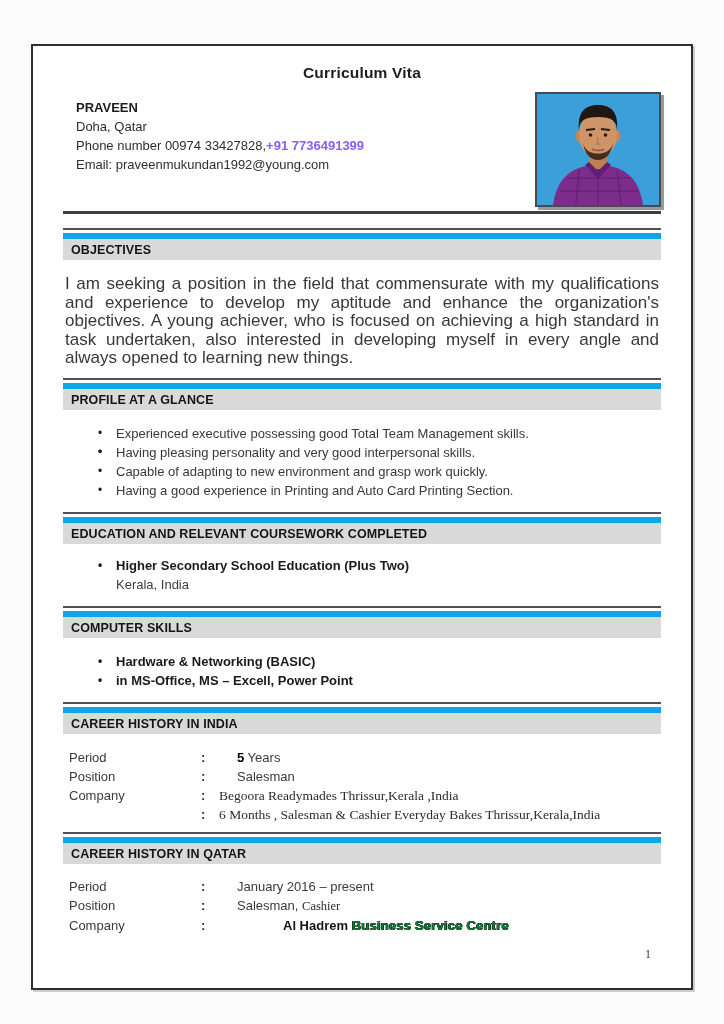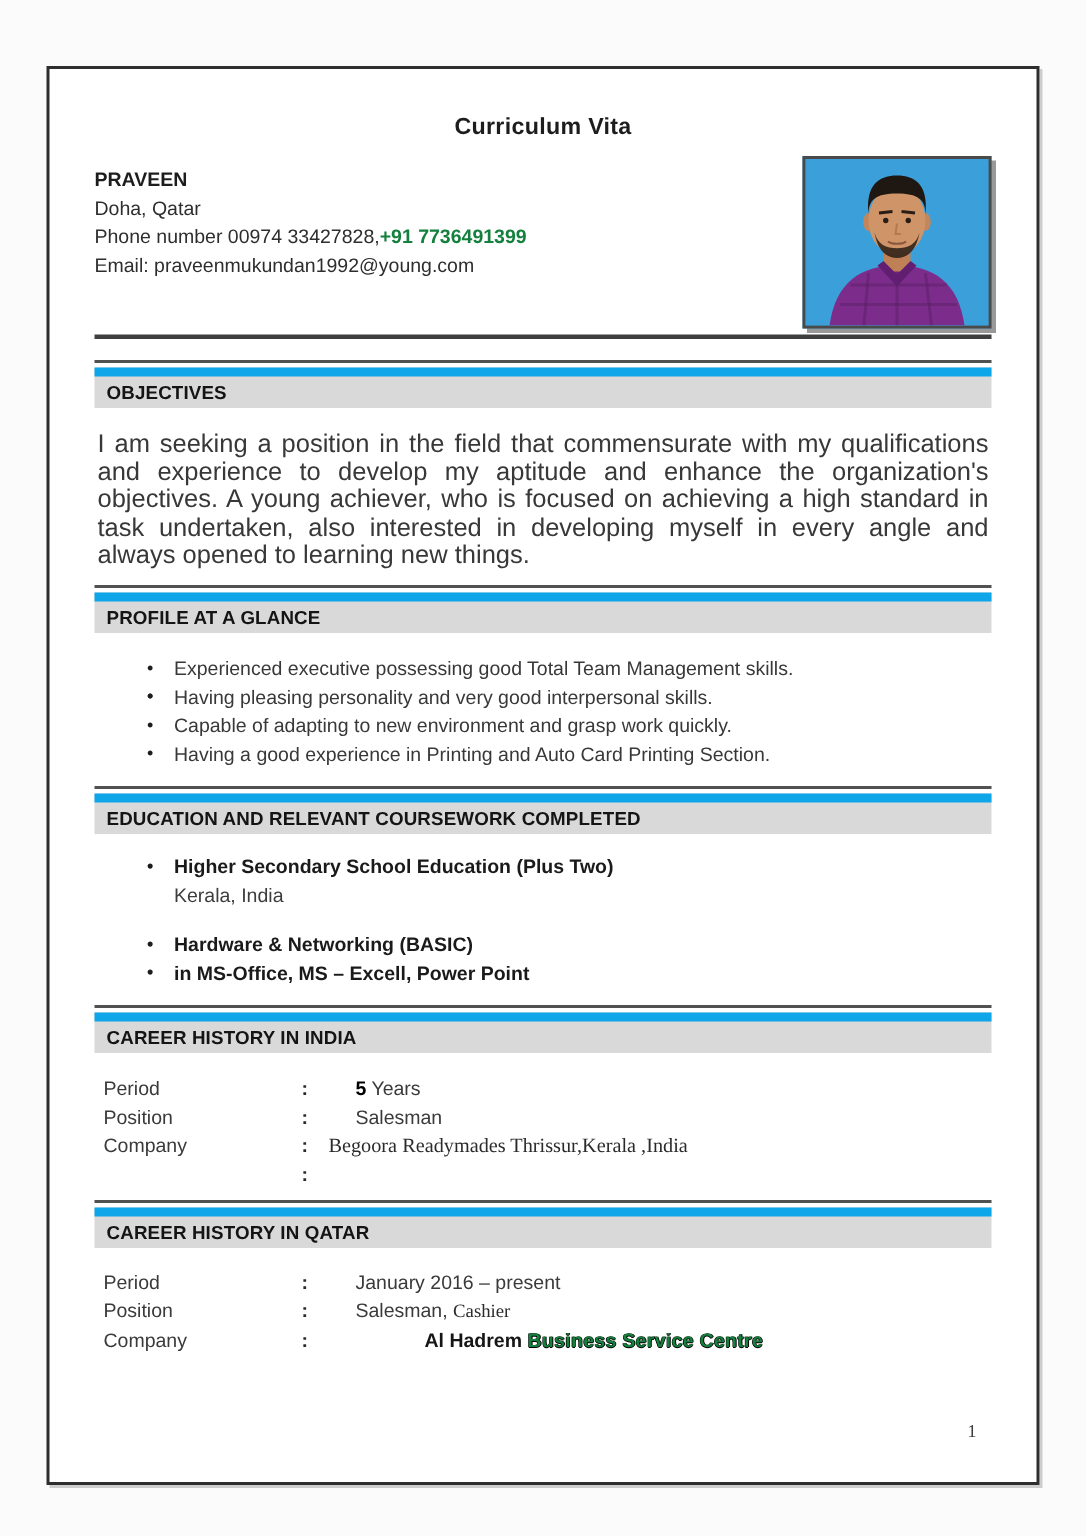--- a/index.html
+++ b/index.html
@@ -22,36 +22,37 @@
   .content {
     padding: 14px 30px 0 30px;
     position: relative;
   }
   .doc-title {
     text-align: center;
     font-size: 15.5px;
     font-weight: bold;
     letter-spacing: 0.2px;
     color: #1d1d1d;
-    margin: 16px 0 16px 0;
+    margin: 4px 0 16px 0;
   }
   .header-row {
     display: flex;
     justify-content: space-between;
     align-items: flex-start;
+    margin-left: 13px;
   }
   .contact {
     font-size: 13px;
     line-height: 19px;
   }
   .contact .name {
     font-weight: bold;
     color: #1d1d1d;
   }
-  .phone-bold { font-weight: bold; color: #15803d; }
+  .phone-bold { font-weight: bold; color: #8b5cf6; }
   .photo-frame {
     margin-top: -6px;
     width: 122px; height: 111px;
     border: 2px solid #4a4a4a;
     box-shadow: 3px 3px 0 rgba(70,70,70,0.55);
     background: #3ba0d9;
     flex: 0 0 auto;
   }
   .photo-frame svg { display: block; width: 100%; height: 100%; }
   .header-rule {
@@ -208,20 +209,23 @@
       <div class="sec-head">
         <div class="sec-bar">EDUCATION AND RELEVANT COURSEWORK COMPLETED</div>
       </div>
       <div class="edu-block">
         <div class="edu-degree"><span class="marker">•</span><span>Higher Secondary School Education (Plus Two)</span></div>
         <div class="edu-loc">Kerala, India</div>
       </div>
     </div>
 
     <div class="section">
+      <div class="sec-head">
+        <div class="sec-bar">COMPUTER SKILLS</div>
+      </div>
       <ul class="bullets bold">
         <li><span class="marker">•</span><span>Hardware &amp; Networking (BASIC)</span></li>
         <li><span class="marker">•</span><span>in MS-Office, MS – Excell, Power Point</span></li>
       </ul>
     </div>
 
     <div class="section">
       <div class="sec-head">
         <div class="sec-bar">CAREER HISTORY IN INDIA</div>
       </div>
@@ -237,20 +241,21 @@
           <span class="val-sans">Salesman</span>
         </div>
         <div class="row">
           <span class="lbl">Company</span>
           <span class="colon">:</span>
           <span class="val-serif">Begoora Readymades Thrissur,Kerala ,India</span>
         </div>
         <div class="row">
           <span class="lbl"></span>
           <span class="colon">:</span>
+          <span class="val-serif">6 Months , Salesman &amp; Cashier  Everyday Bakes Thrissur,Kerala,India</span>
         </div>
       </div>
     </div>
 
     <div class="section mt8">
       <div class="sec-head">
         <div class="sec-bar">CAREER HISTORY IN QATAR</div>
       </div>
       <div class="rows qatar">
         <div class="row">

